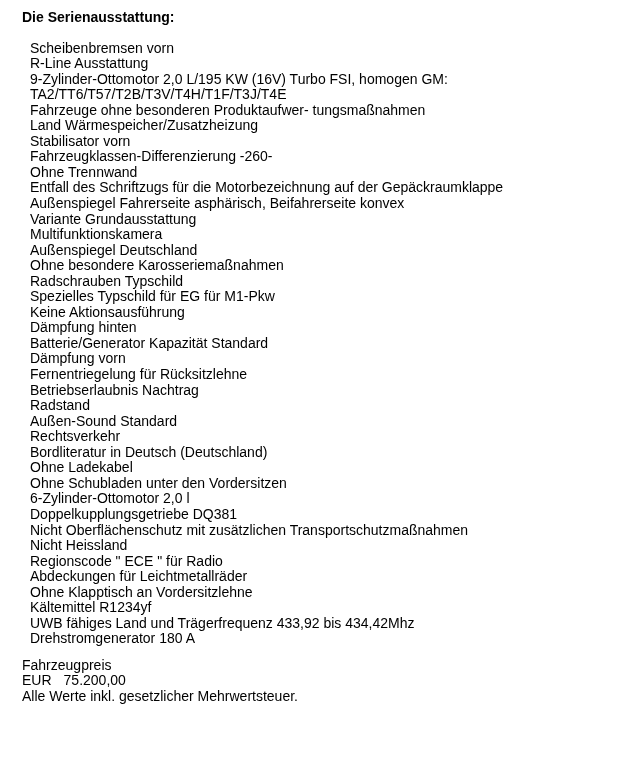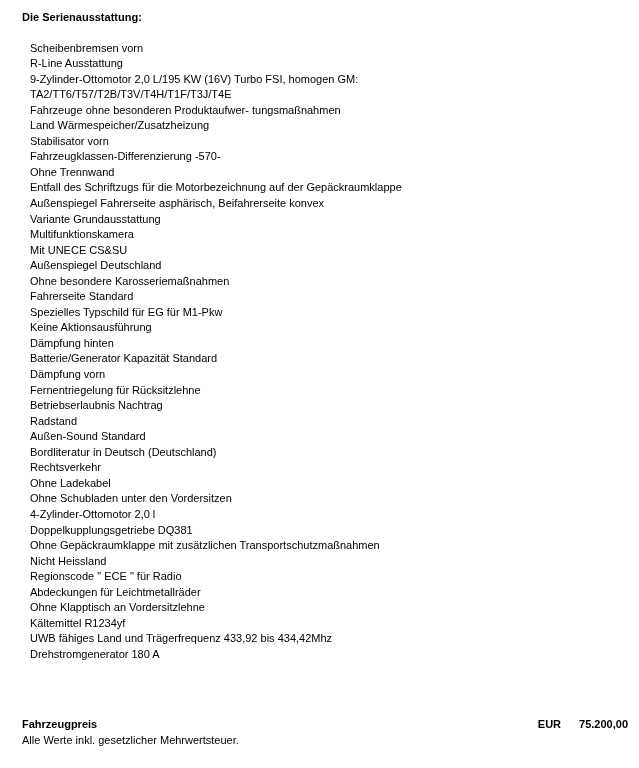--- a/index.html
+++ b/index.html
@@ -6,21 +6,21 @@
     margin: 0;
     padding: 0;
     background: #ffffff;
   }
   .page {
     width: 639px;
     height: 768px;
     background: #ffffff;
     color: #000000;
     font-family: "Liberation Sans", "DejaVu Sans", sans-serif;
-    font-size: 11px;
+    font-size: 14px;
     line-height: 15.55px;
     box-sizing: border-box;
     padding: 10px 11px 0 22px;
     overflow: hidden;
   }
   .doc-title {
     font-weight: bold;
     margin: 0 0 15px 0;
   }
   .equipment-list {
@@ -30,26 +30,26 @@
   .line {
     white-space: pre;
   }
   .footer {
     margin-top: 11px;
   }
   .price-row {
     display: flex;
     justify-content: space-between;
     align-items: baseline;
-    font-weight: bold;
+    font-weight: normal;
+    flex-direction: column;
   }
   .price-right {
     display: flex;
-    gap: 18px;
-    margin-top: 44px;
+    gap: 12px;
   }
   .vat-note {
     font-weight: normal;
   }
 </style>
 </head>
 <body>
 
 <div class="page">
 
@@ -65,73 +65,72 @@
 
       <div class="line">TA2/TT6/T57/T2B/T3V/T4H/T1F/T3J/T4E</div>
 
 
       <div class="line">Fahrzeuge ohne besonderen Produktaufwer- tungsmaßnahmen</div>
 
       <div class="line">Land Wärmespeicher/Zusatzheizung</div>
 
       <div class="line">Stabilisator vorn</div>
 
-      <div class="line">Fahrzeugklassen-Differenzierung -570-</div>
+      <div class="line">Fahrzeugklassen-Differenzierung -260-</div>
 
       <div class="line">Ohne Trennwand</div>
 
       <div class="line">Entfall des Schriftzugs für die Motorbezeichnung auf der Gepäckraumklappe</div>
 
       <div class="line">Außenspiegel Fahrerseite asphärisch, Beifahrerseite konvex</div>
 
       <div class="line">Variante Grundausstattung</div>
 
       <div class="line">Multifunktionskamera</div>
 
-      <div class="line">Mit UNECE CS&amp;SU</div>
 
       <div class="line">Außenspiegel Deutschland</div>
 
       <div class="line">Ohne besondere Karosseriemaßnahmen</div>
 
-      <div class="line">Fahrerseite Standard</div>
+      <div class="line">Radschrauben Typschild</div>
 
       <div class="line">Spezielles Typschild für EG für M1-Pkw</div>
 
       <div class="line">Keine Aktionsausführung</div>
 
       <div class="line">Dämpfung hinten</div>
 
       <div class="line">Batterie/Generator Kapazität Standard</div>
 
       <div class="line">Dämpfung vorn</div>
 
       <div class="line">Fernentriegelung für Rücksitzlehne</div>
 
       <div class="line">Betriebserlaubnis Nachtrag</div>
 
       <div class="line">Radstand</div>
 
       <div class="line">Außen-Sound Standard</div>
 
+      <div class="line">Rechtsverkehr</div>
+
       <div class="line">Bordliteratur in Deutsch (Deutschland)</div>
-
-      <div class="line">Rechtsverkehr</div>
 
 
 
       <div class="line">Ohne Ladekabel</div>
 
       <div class="line">Ohne Schubladen unter den Vordersitzen</div>
 
-      <div class="line">4-Zylinder-Ottomotor 2,0 l</div>
+      <div class="line">6-Zylinder-Ottomotor 2,0 l</div>
 
       <div class="line">Doppelkupplungsgetriebe DQ381</div>
 
-      <div class="line">Ohne Gepäckraumklappe mit zusätzlichen Transportschutzmaßnahmen</div>
+      <div class="line">Nicht Oberflächenschutz mit zusätzlichen Transportschutzmaßnahmen</div>
 
       <div class="line">Nicht Heissland</div>
 
       <div class="line">Regionscode " ECE " für Radio</div>
 
       <div class="line">Abdeckungen für Leichtmetallräder</div>
 
       <div class="line">Ohne Klapptisch an Vordersitzlehne</div>
 
       <div class="line">Kältemittel R1234yf</div>

